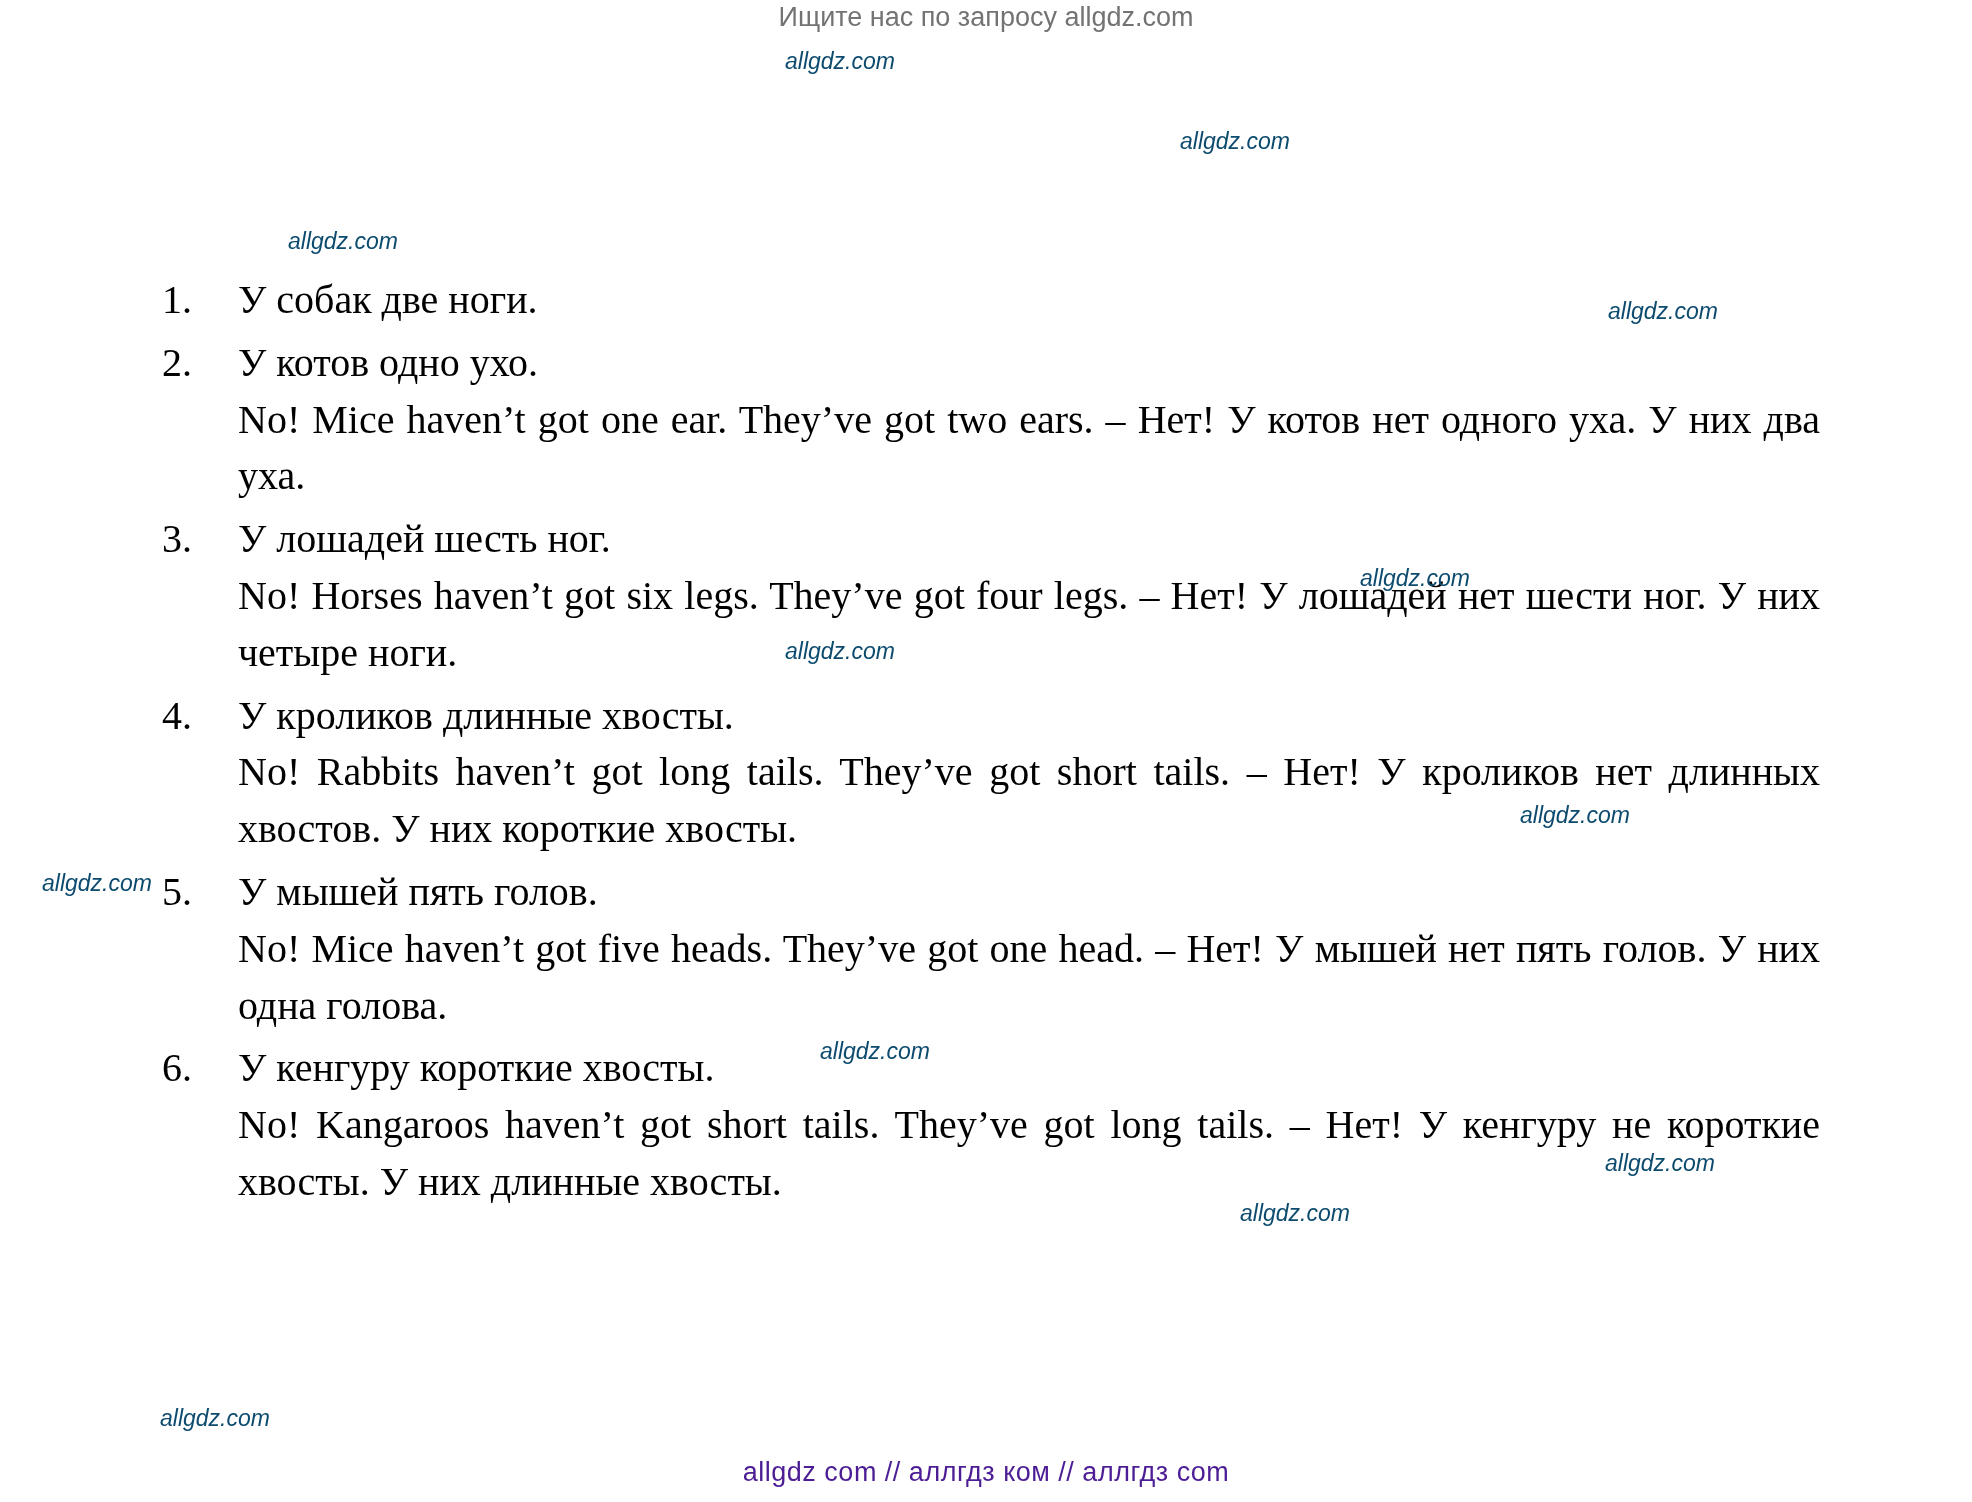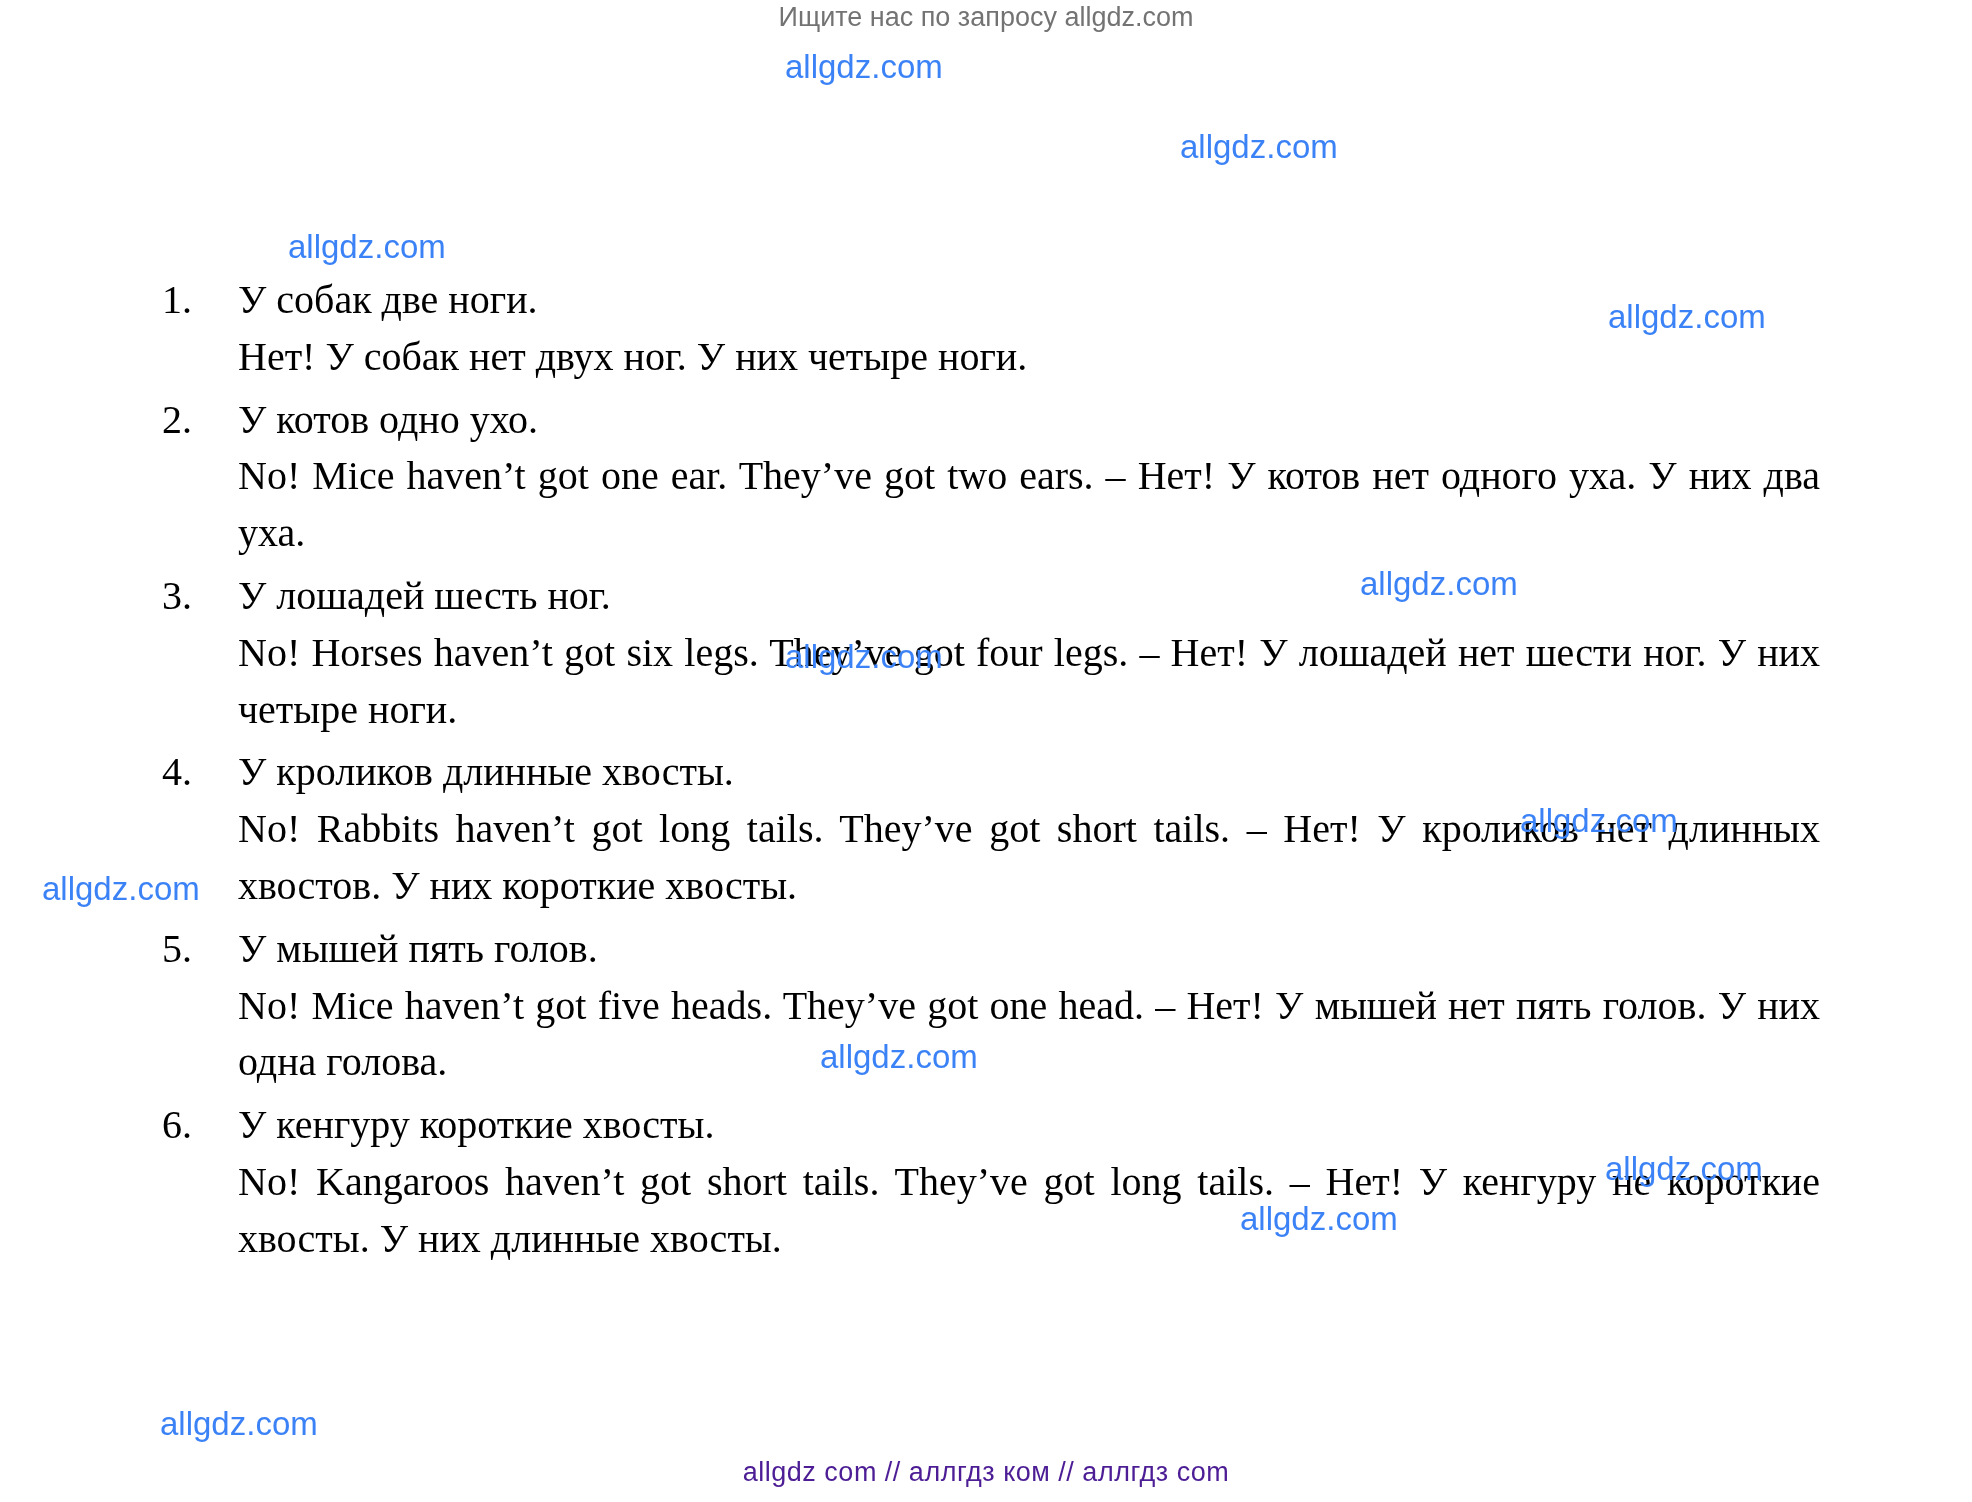--- a/index.html
+++ b/index.html
@@ -38,24 +38,25 @@
     width: 100%;
     text-align: center;
     color: #4c1d95;
     font-family: "Liberation Sans", sans-serif;
     font-size: 27px;
     letter-spacing: 0.5px;
   }
   
   .wm {
     position: absolute;
-    color: #3b82f6;
+    color: #0c4a6e;
     font-family: "Liberation Sans", sans-serif;
-    font-size: 33px;
+    font-size: 23px;
     white-space: nowrap;
+    font-style: italic;
   }
   
   .heading {
     position: absolute;
     left: 68px;
     top: 58px;
     font-size: 42px;
     line-height: 1.38;
     white-space: nowrap;
   }
@@ -106,21 +107,20 @@
 
   <div class="heading">
   </div>
 
   <div class="list">
 
     <div class="item">
       <div class="num">1.</div>
       <div class="body">
         <div class="q">У собак две ноги.</div>
-        <div class="a nowrapline">Нет! У собак нет двух ног. У них четыре ноги.</div>
       </div>
     </div>
 
     <div class="item">
       <div class="num">2.</div>
       <div class="body">
         <div class="q">У котов одно ухо.</div>
         <div class="a">No! Mice haven’t got one ear. They’ve got two ears. – Нет! У котов нет одного уха. У них два уха.</div>
       </div>
     </div>

